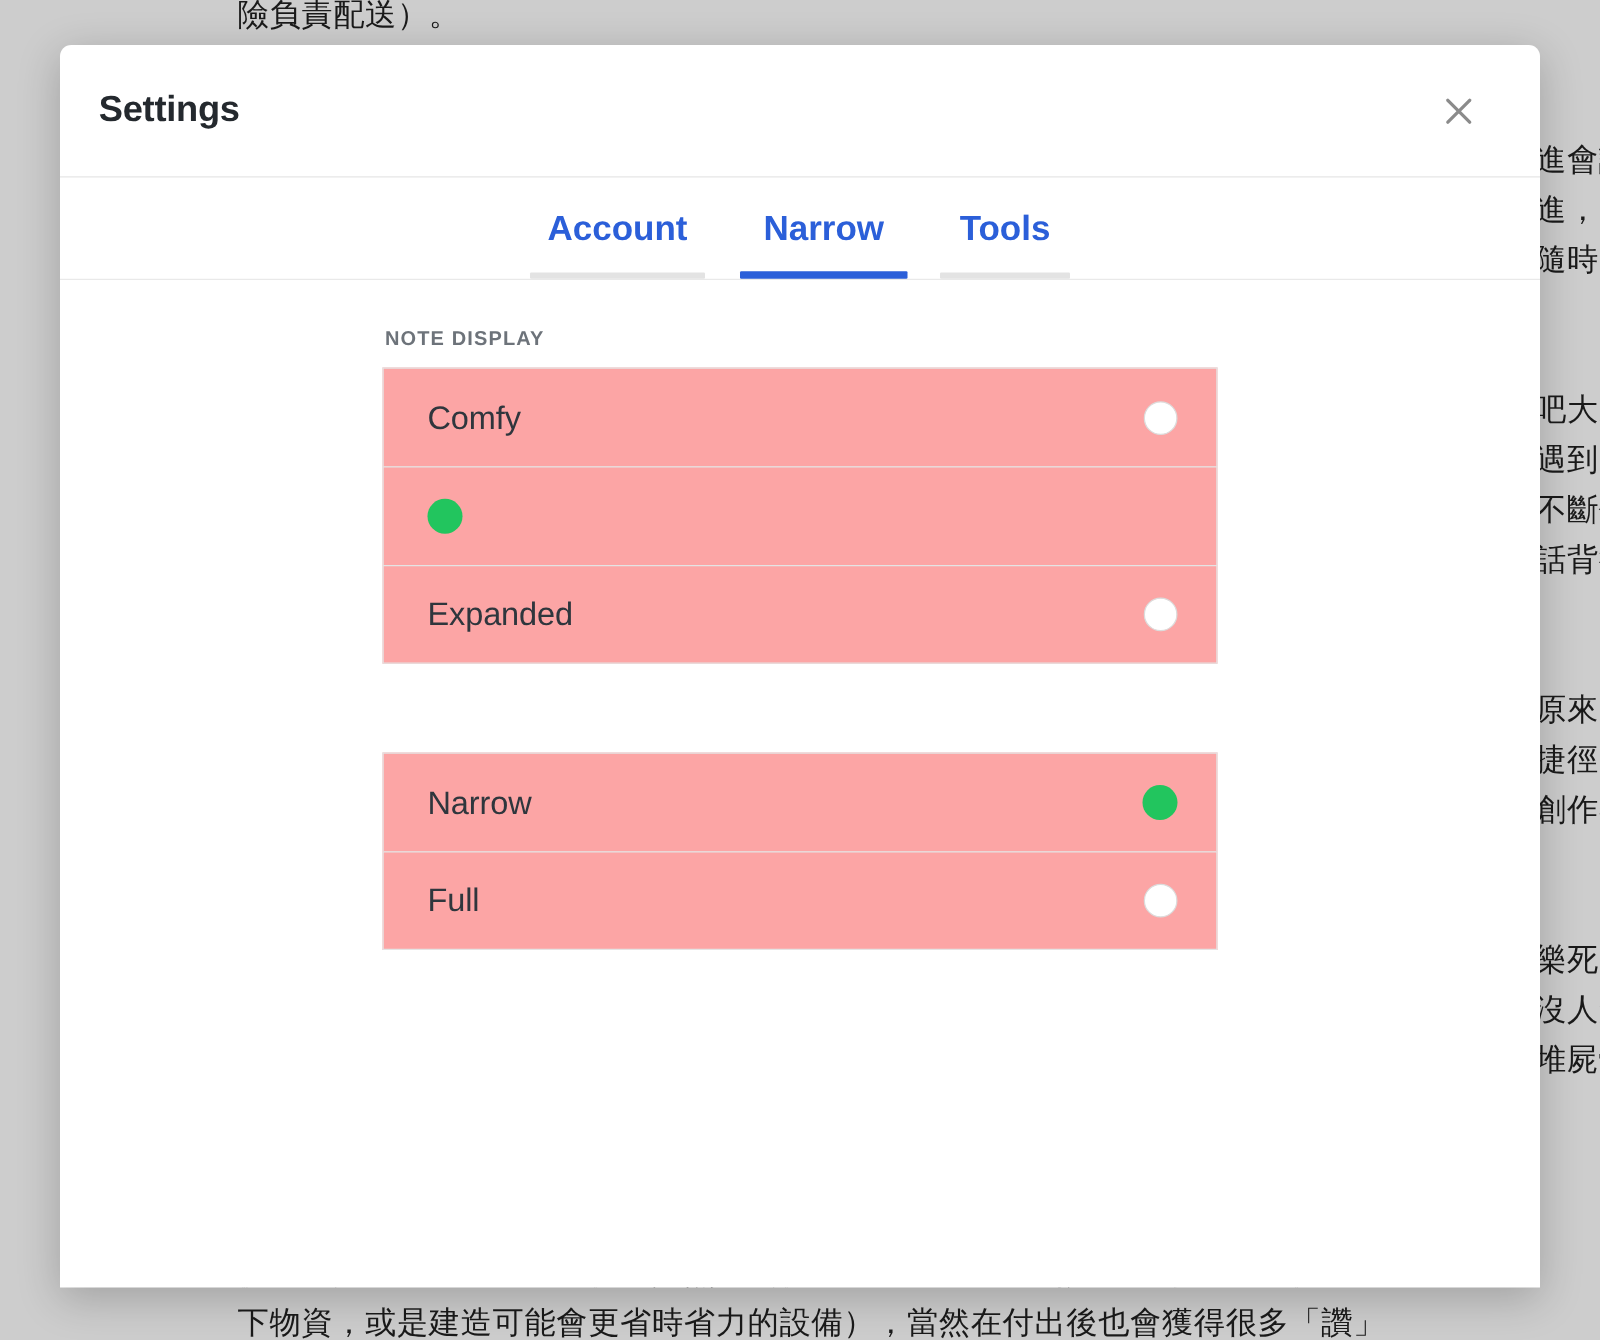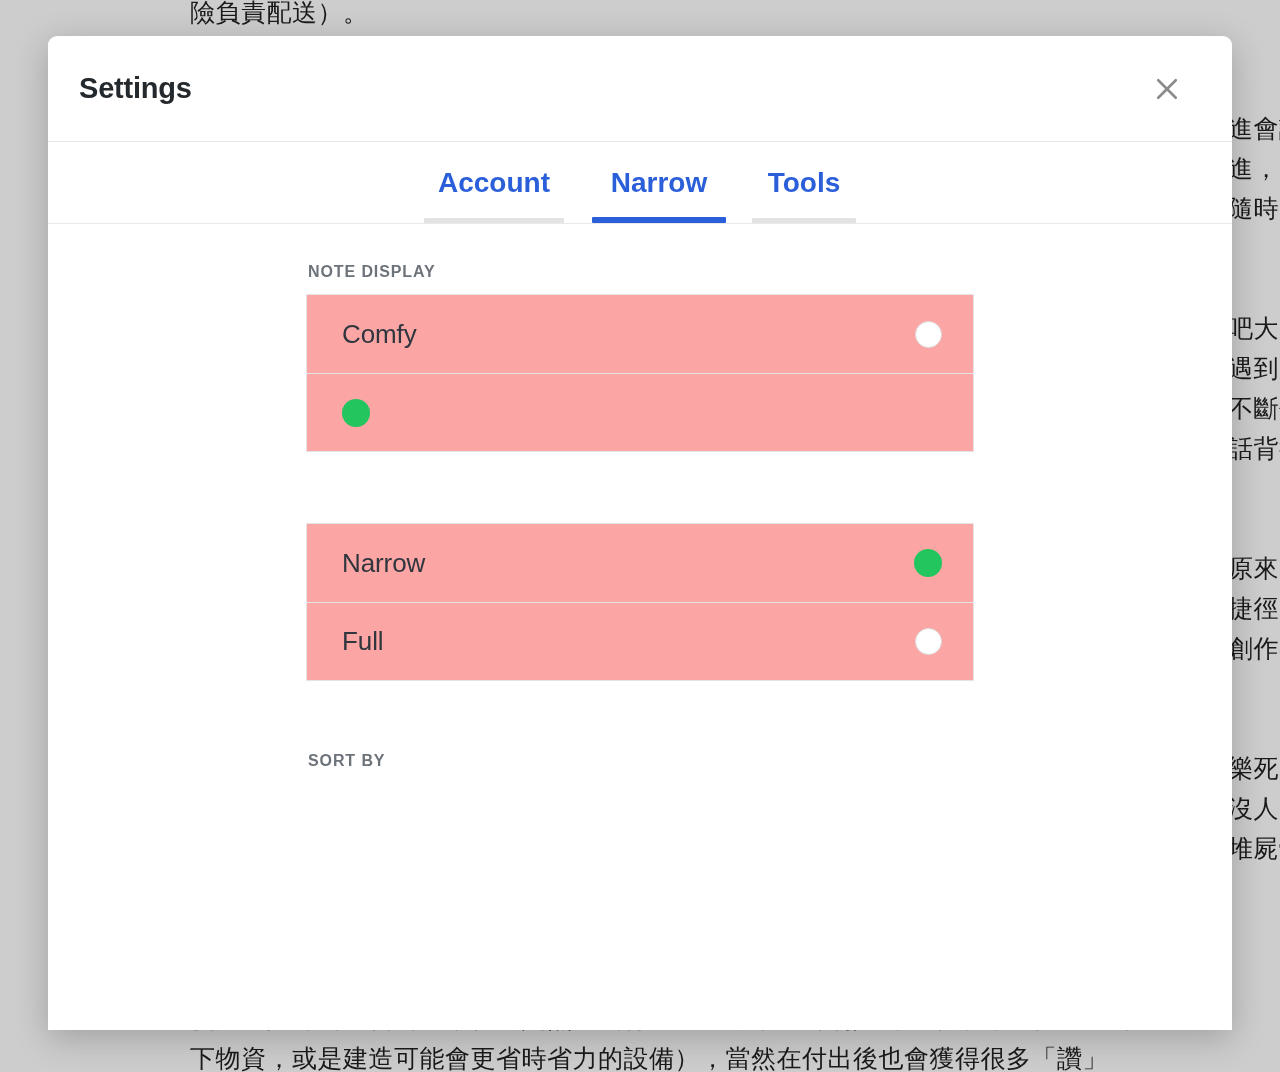--- a/index.html
+++ b/index.html
@@ -263,36 +263,37 @@
       <div class="section">
         <div class="section-label">NOTE DISPLAY</div>
         <div class="option-list">
           <div class="option-row">
             <span class="option-label">Comfy</span>
             <span class="radio"></span>
           </div>
           <div class="option-row">
             <span class="radio selected"></span>
           </div>
+          <div class="option-row">
+            <span class="option-label">Expanded</span>
+            <span class="radio"></span>
+          </div>
         </div>
       </div>
 
       <div class="section">
         <div class="option-list">
           <div class="option-row">
             <span class="option-label">Narrow</span>
             <span class="radio selected"></span>
           </div>
           <div class="option-row">
             <span class="option-label">Full</span>
             <span class="radio"></span>
           </div>
         </div>
       </div>
 
-      <div class="section section-sortby">
-        <div class="section-label">SORT BY</div>
-      </div>
 
     </div>
   </div>
 
 </div>
 
 </body></html>

